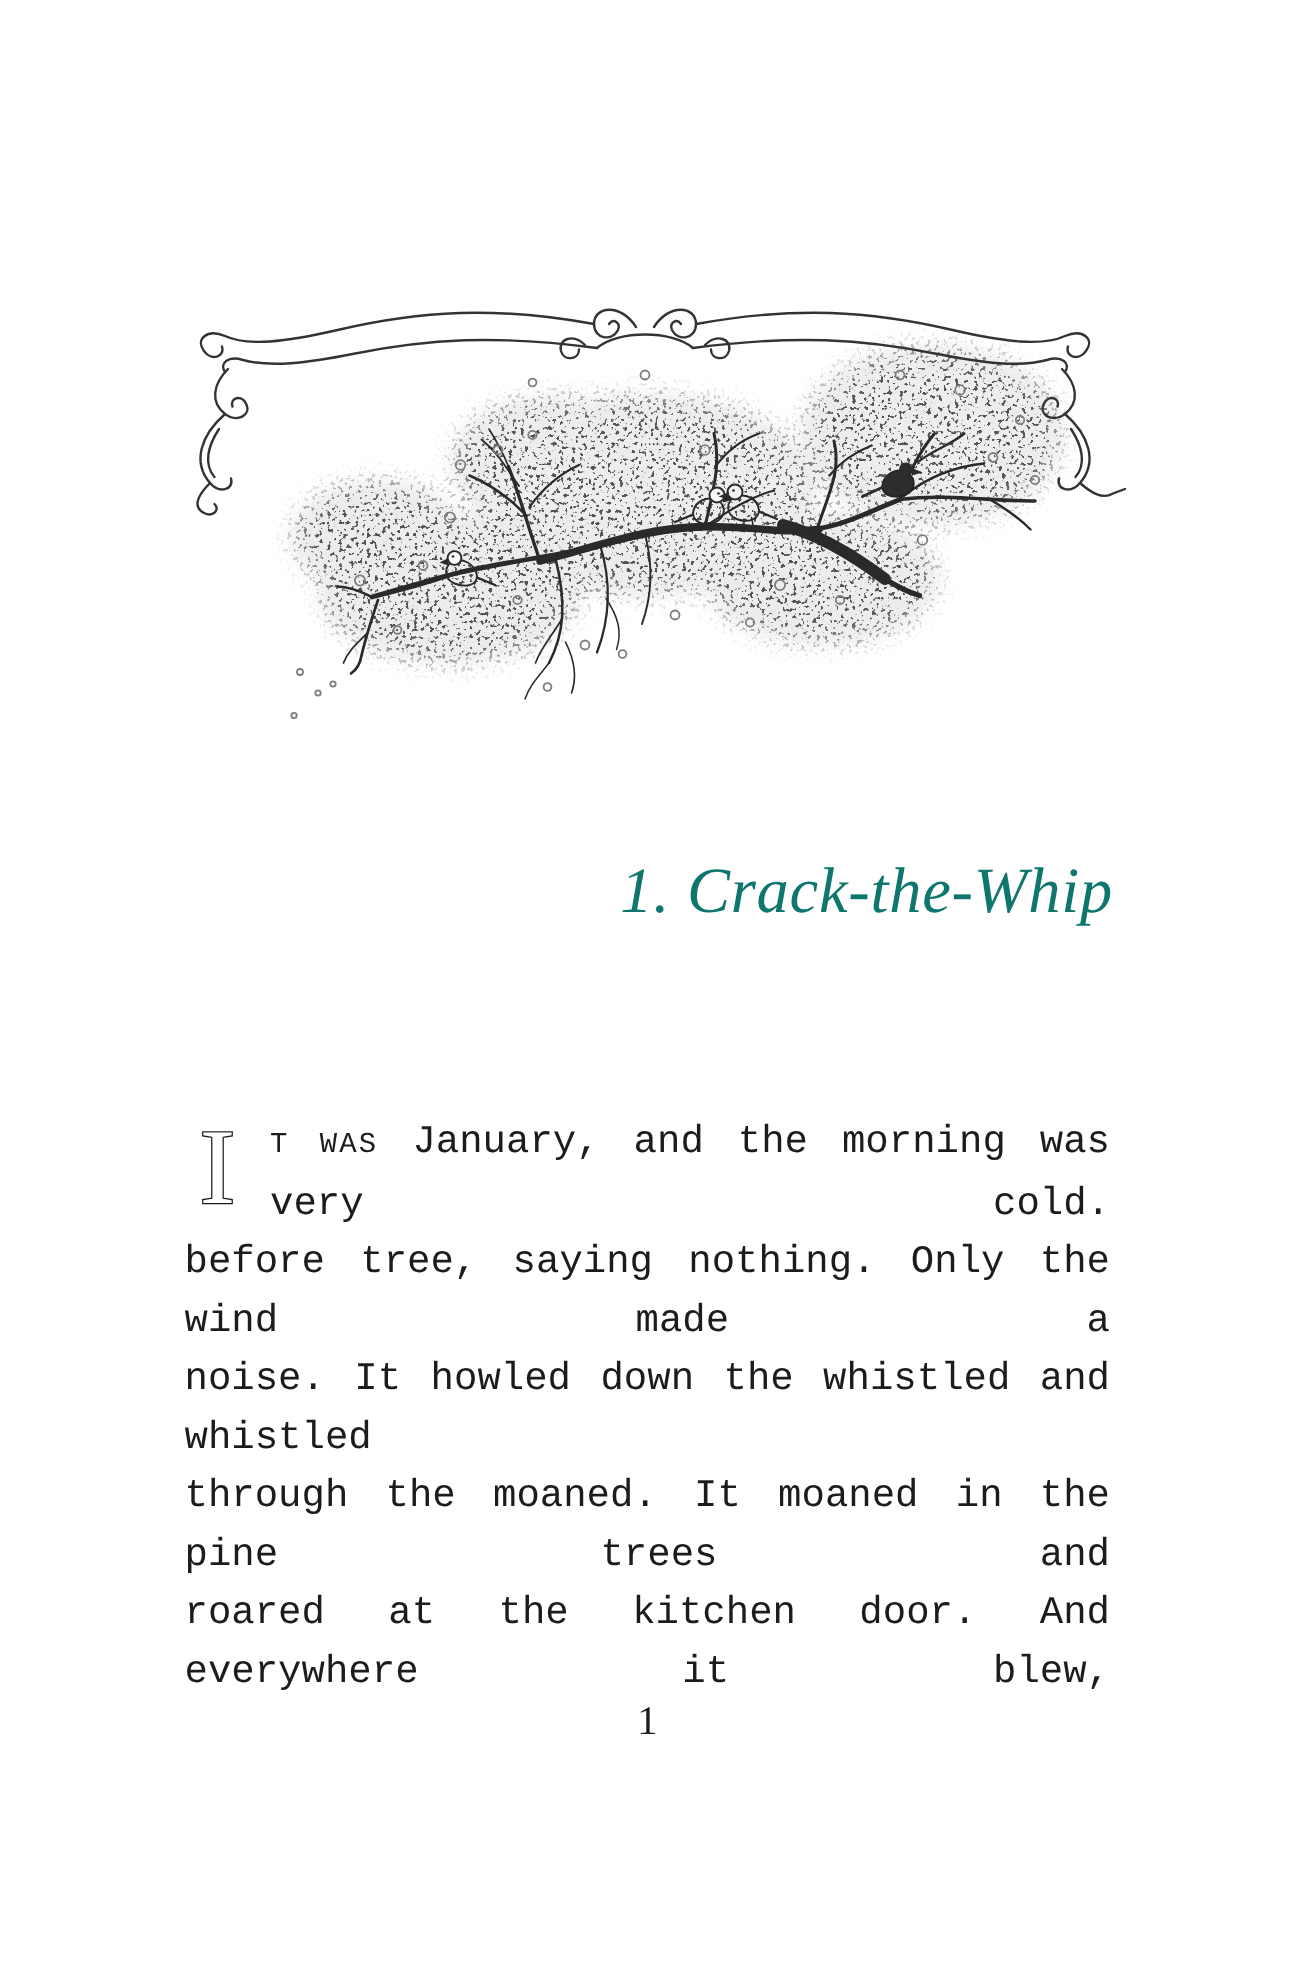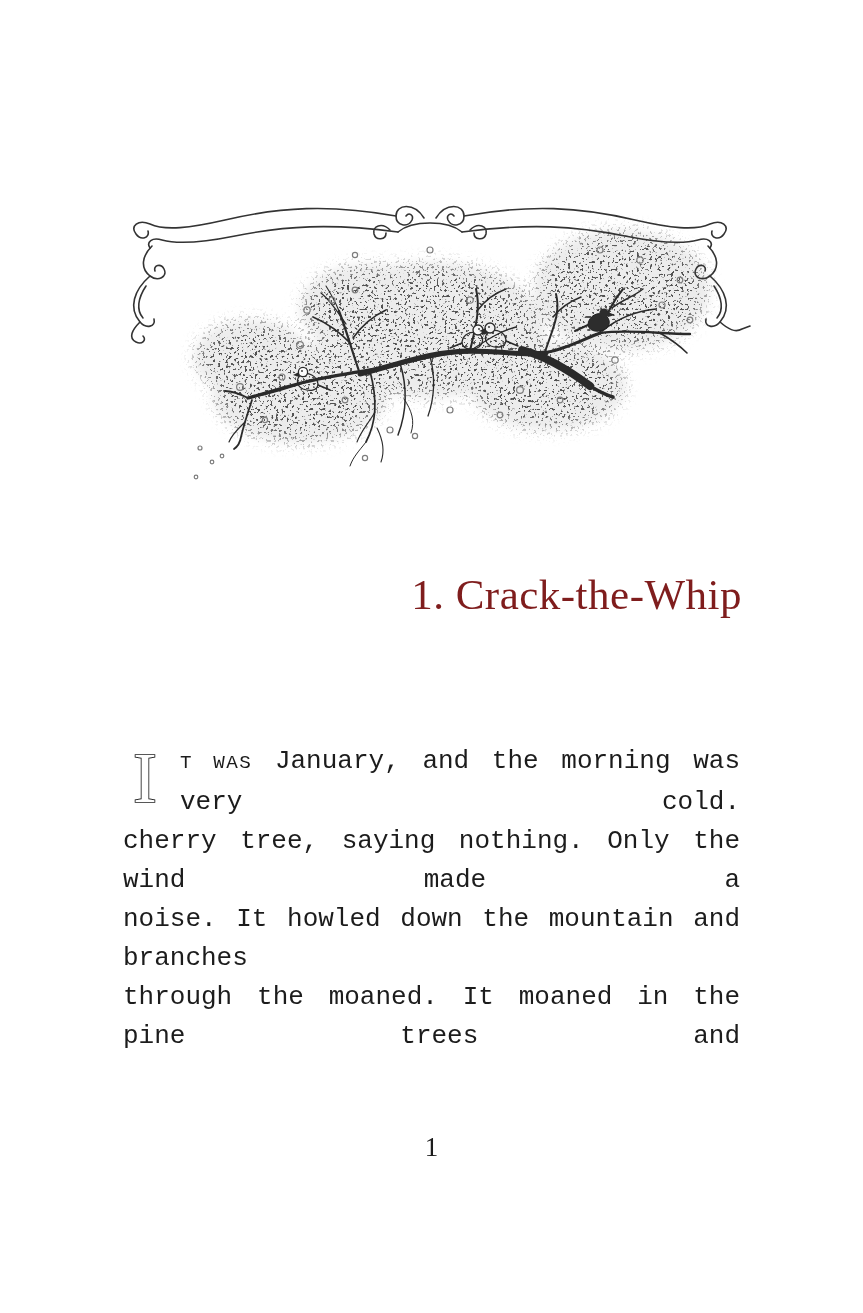--- a/index.html
+++ b/index.html
@@ -10,24 +10,25 @@
     overflow:hidden;
     font-family:"Liberation Serif", serif;
     color:#1c1c1c;
   }
   .art{
     position:absolute;left:0;top:190px;width:863px;height:305px;
   }
   .chapter-title{
     position:absolute;left:123px;top:570px;width:619px;
     text-align:right;
+    font-style:italic;
     font-size:43px;
     line-height:50px;
     letter-spacing:0.5px;
-    color:#7f1d1d;
+    color:#0f766e;
   }
   .para{
     position:absolute;left:123px;top:742px;width:617px;
     font-size:26px;
     line-height:39px;
     color:#1c1c1c;
   }
   .dropcap-wrap{
     float:left;
     width:44px;height:66px;
@@ -208,18 +209,19 @@
   </g>
 </svg>
 
 <div class="chapter-title">1. Crack-the-Whip</div>
 
 <div class="para">
   <svg class="dropcap-wrap" viewBox="0 0 44 68" xmlns="http://www.w3.org/2000/svg">
     <text x="22" y="57" text-anchor="middle" font-family="Liberation Serif, serif" font-size="74" fill="#ffffff" stroke="#1a1a1a" stroke-width="1.8" paint-order="stroke">I</text>
   </svg>
   <div class="line"><span class="sc">T WAS</span><span> January, and the morning was very cold.</span></div>
-  <div class="line">cherry tree, saying nothing.  Only the wind made a</div>
-  <div class="line">noise.  It howled down the mountain and branches</div>
+  <div class="line">before tree, saying nothing.  Only the wind made a</div>
+  <div class="line">noise.  It howled down the whistled and whistled</div>
   <div class="line">through the moaned.  It moaned in the pine trees and</div>
+  <div class="line">roared at the kitchen door.  And everywhere it blew,</div>
 </div>
 
 <div class="folio">1</div>
 
 </body></html>

